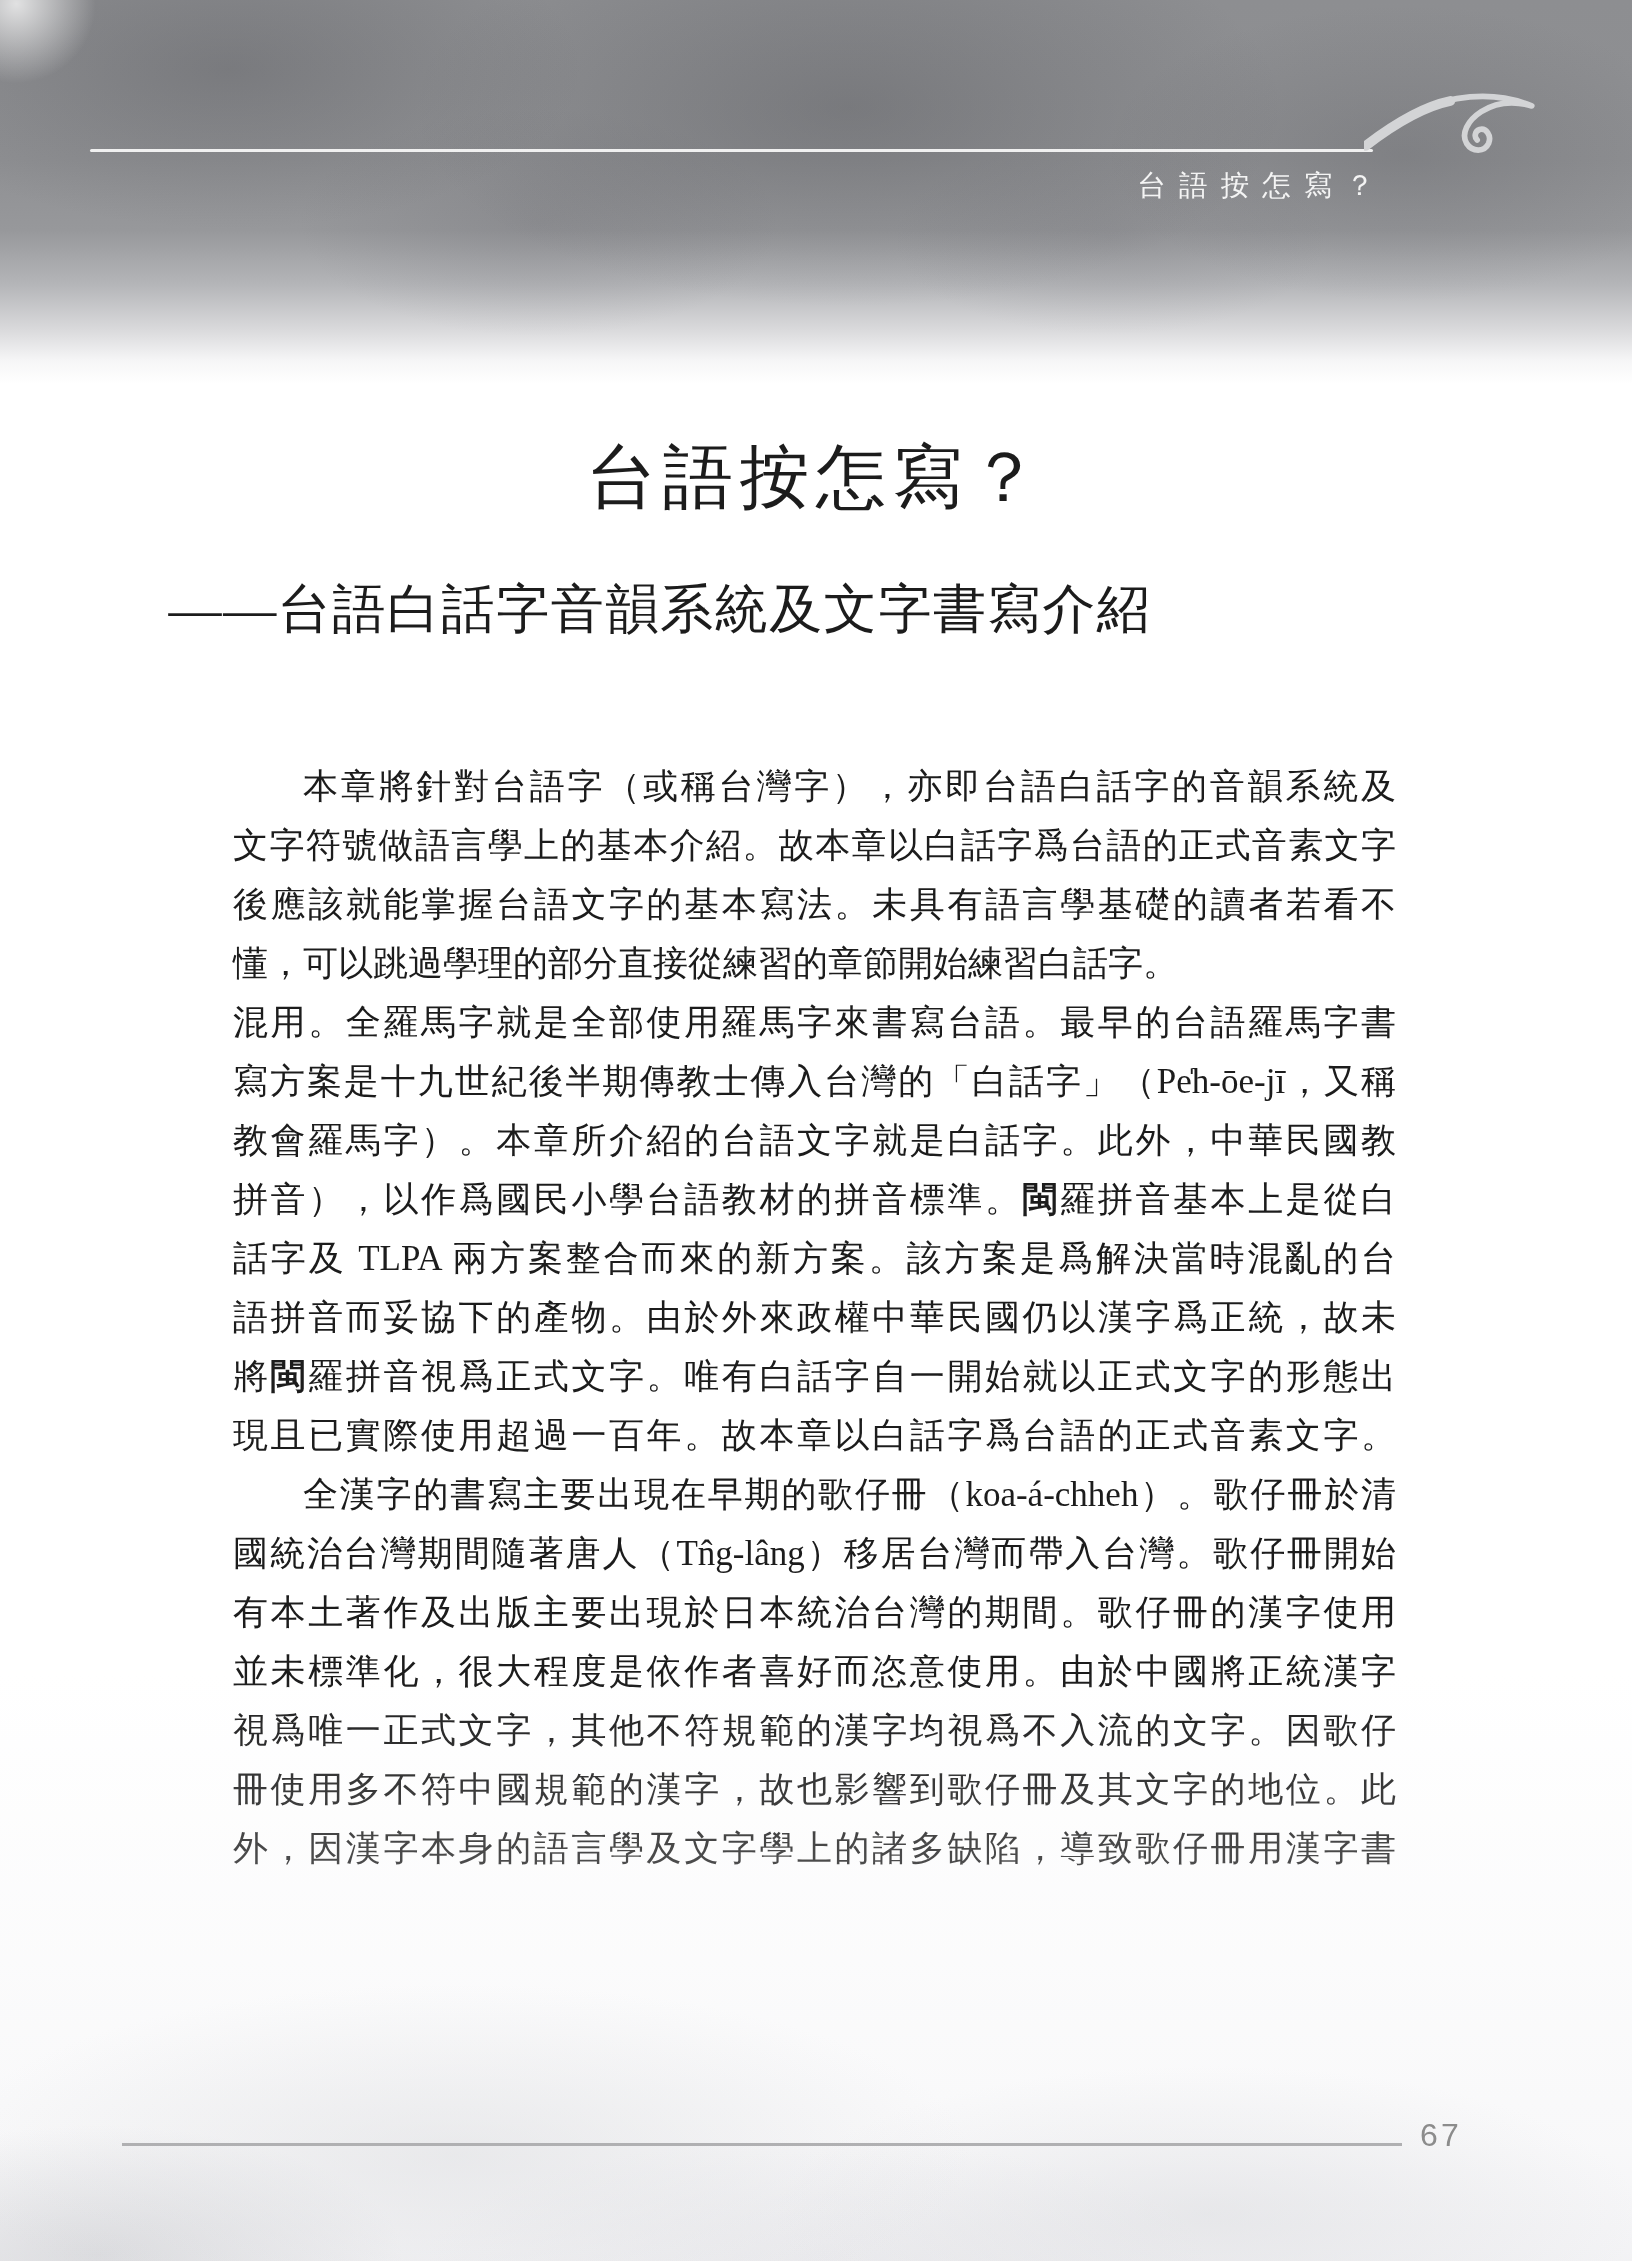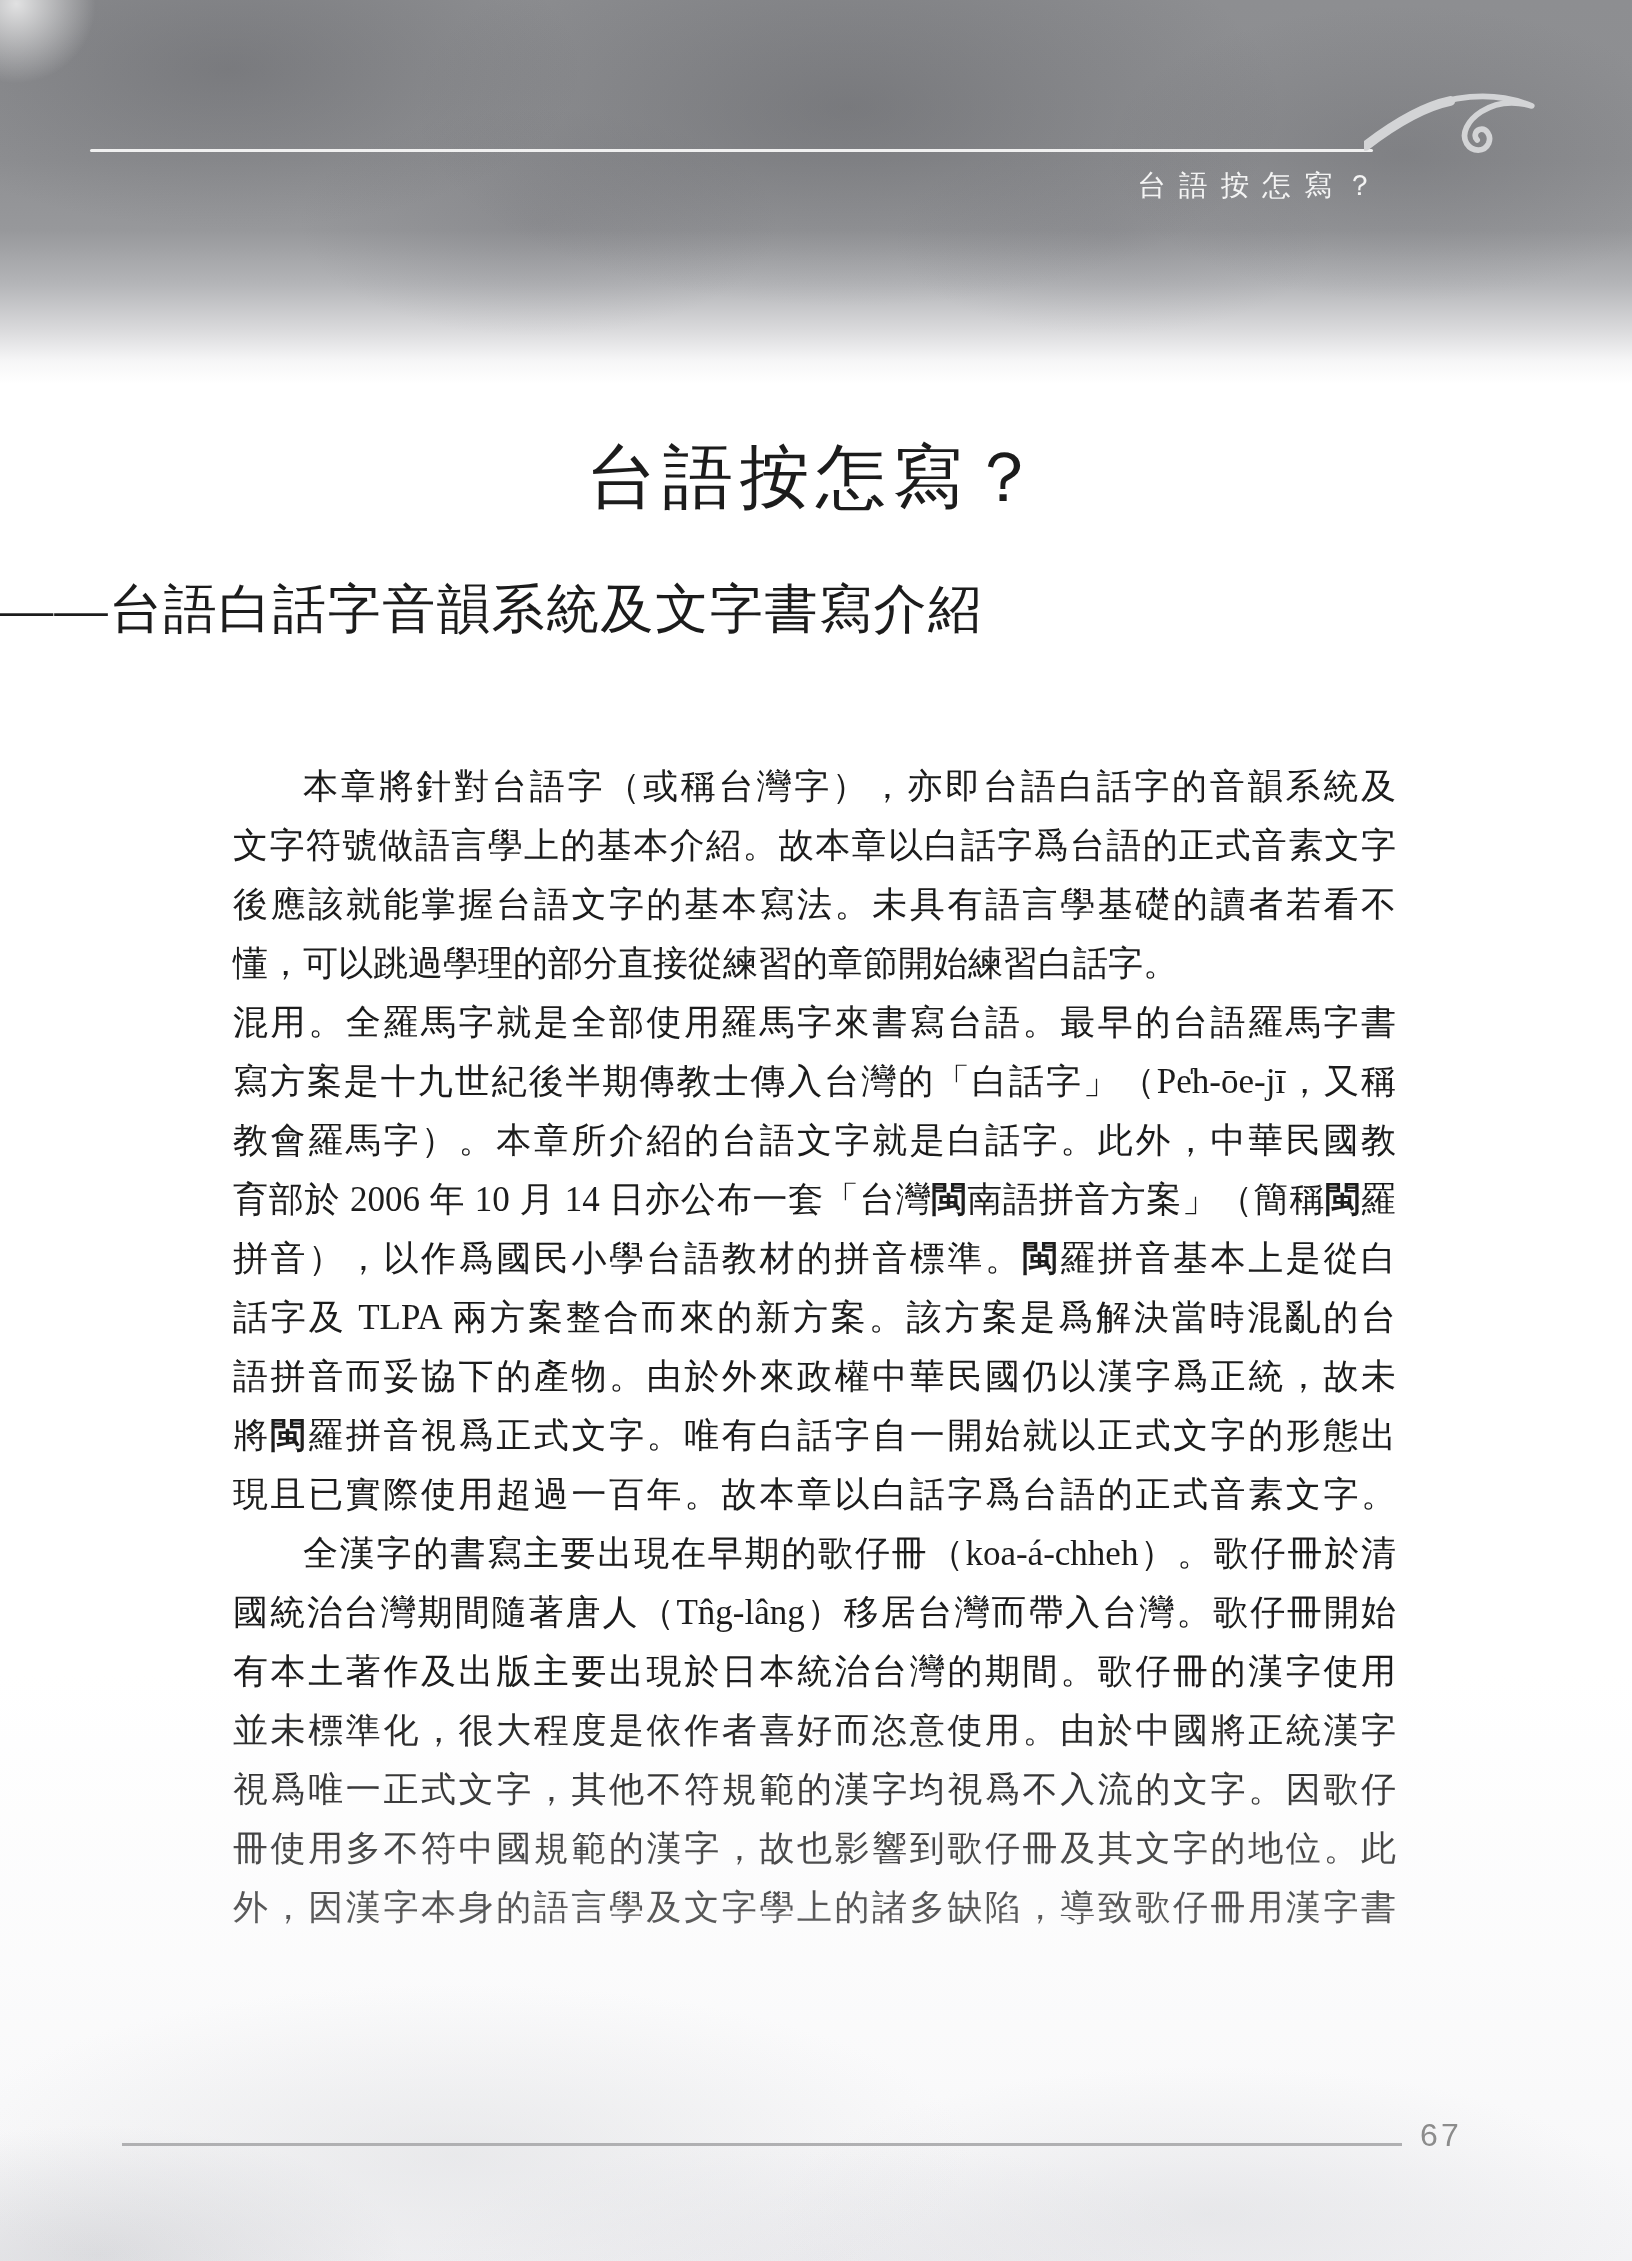--- a/index.html
+++ b/index.html
@@ -72,21 +72,21 @@
     letter-spacing: 6.5px;
     color: var(--body-text, #1c1c1c);
     white-space: nowrap;
   }
   .chapter-subtitle {
     position: absolute;
     top: 574px;
     left: 0;
     width: 1320px;
     margin: 0;
-    text-align: left;
+    text-align: center;
     font-size: 53px;
     font-weight: normal;
     letter-spacing: 1.6px;
     color: var(--body-text, #1c1c1c);
     white-space: nowrap;
   }
 
   
   .body-text {
     position: absolute;
@@ -169,21 +169,20 @@
   <h2 class="chapter-subtitle">——台語白話字音韻系統及文字書寫介紹</h2>
 
   <div class="body-text">
       <div class="text-line first">本章將針對台語字（或稱台灣字），亦即台語白話字的音韻系統及</div>
       <div class="text-line">文字符號做語言學上的基本介紹。故本章以白話字爲台語的正式音素文字</div>
       <div class="text-line">後應該就能掌握台語文字的基本寫法。未具有語言學基礎的讀者若看不</div>
       <div class="text-line para-end">懂，可以跳過學理的部分直接從練習的章節開始練習白話字。</div>
       <div class="text-line">混用。全羅馬字就是全部使用羅馬字來書寫台語。最早的台語羅馬字書</div>
       <div class="text-line">寫方案是十九世紀後半期傳教士傳入台灣的「白話字」（Pe̍h-ōe-jī，又稱</div>
       <div class="text-line">教會羅馬字）。本章所介紹的台語文字就是白話字。此外，中華民國教</div>
-      <div class="text-line">育部於 2006 年 10 月 14 日亦公布一套「台灣<span class="bold-char">閩</span>南語拼音方案」（簡稱<span class="bold-char">閩</span>羅</div>
       <div class="text-line">拼音），以作爲國民小學台語教材的拼音標準。<span class="bold-char">閩</span>羅拼音基本上是從白</div>
       <div class="text-line">話字及 TLPA 兩方案整合而來的新方案。該方案是爲解決當時混亂的台</div>
       <div class="text-line">語拼音而妥協下的產物。由於外來政權中華民國仍以漢字爲正統，故未</div>
       <div class="text-line">將<span class="bold-char">閩</span>羅拼音視爲正式文字。唯有白話字自一開始就以正式文字的形態出</div>
       <div class="text-line">現且已實際使用超過一百年。故本章以白話字爲台語的正式音素文字。</div>
       <div class="text-line first">全漢字的書寫主要出現在早期的歌仔冊（koa-á-chheh）。歌仔冊於清</div>
       <div class="text-line">國統治台灣期間隨著唐人（Tn̂g-lâng）移居台灣而帶入台灣。歌仔冊開始</div>
       <div class="text-line">有本土著作及出版主要出現於日本統治台灣的期間。歌仔冊的漢字使用</div>
       <div class="text-line">並未標準化，很大程度是依作者喜好而恣意使用。由於中國將正統漢字</div>
       <div class="text-line">視爲唯一正式文字，其他不符規範的漢字均視爲不入流的文字。因歌仔</div>

